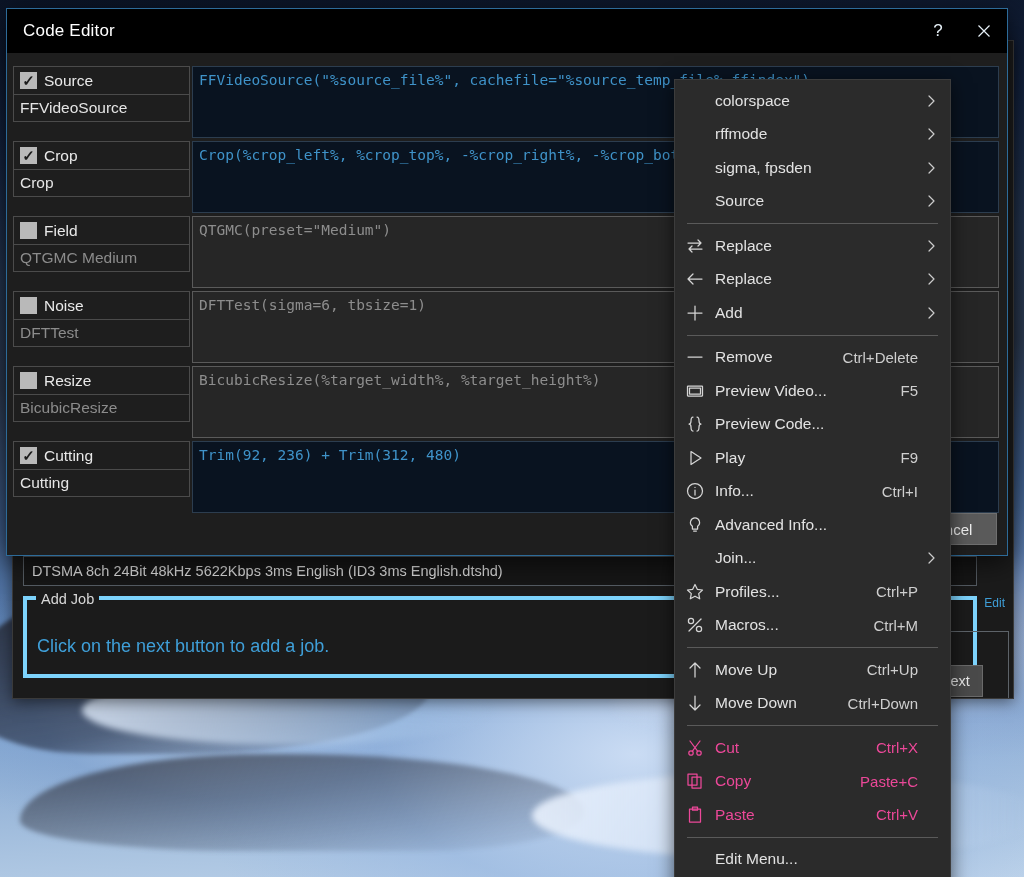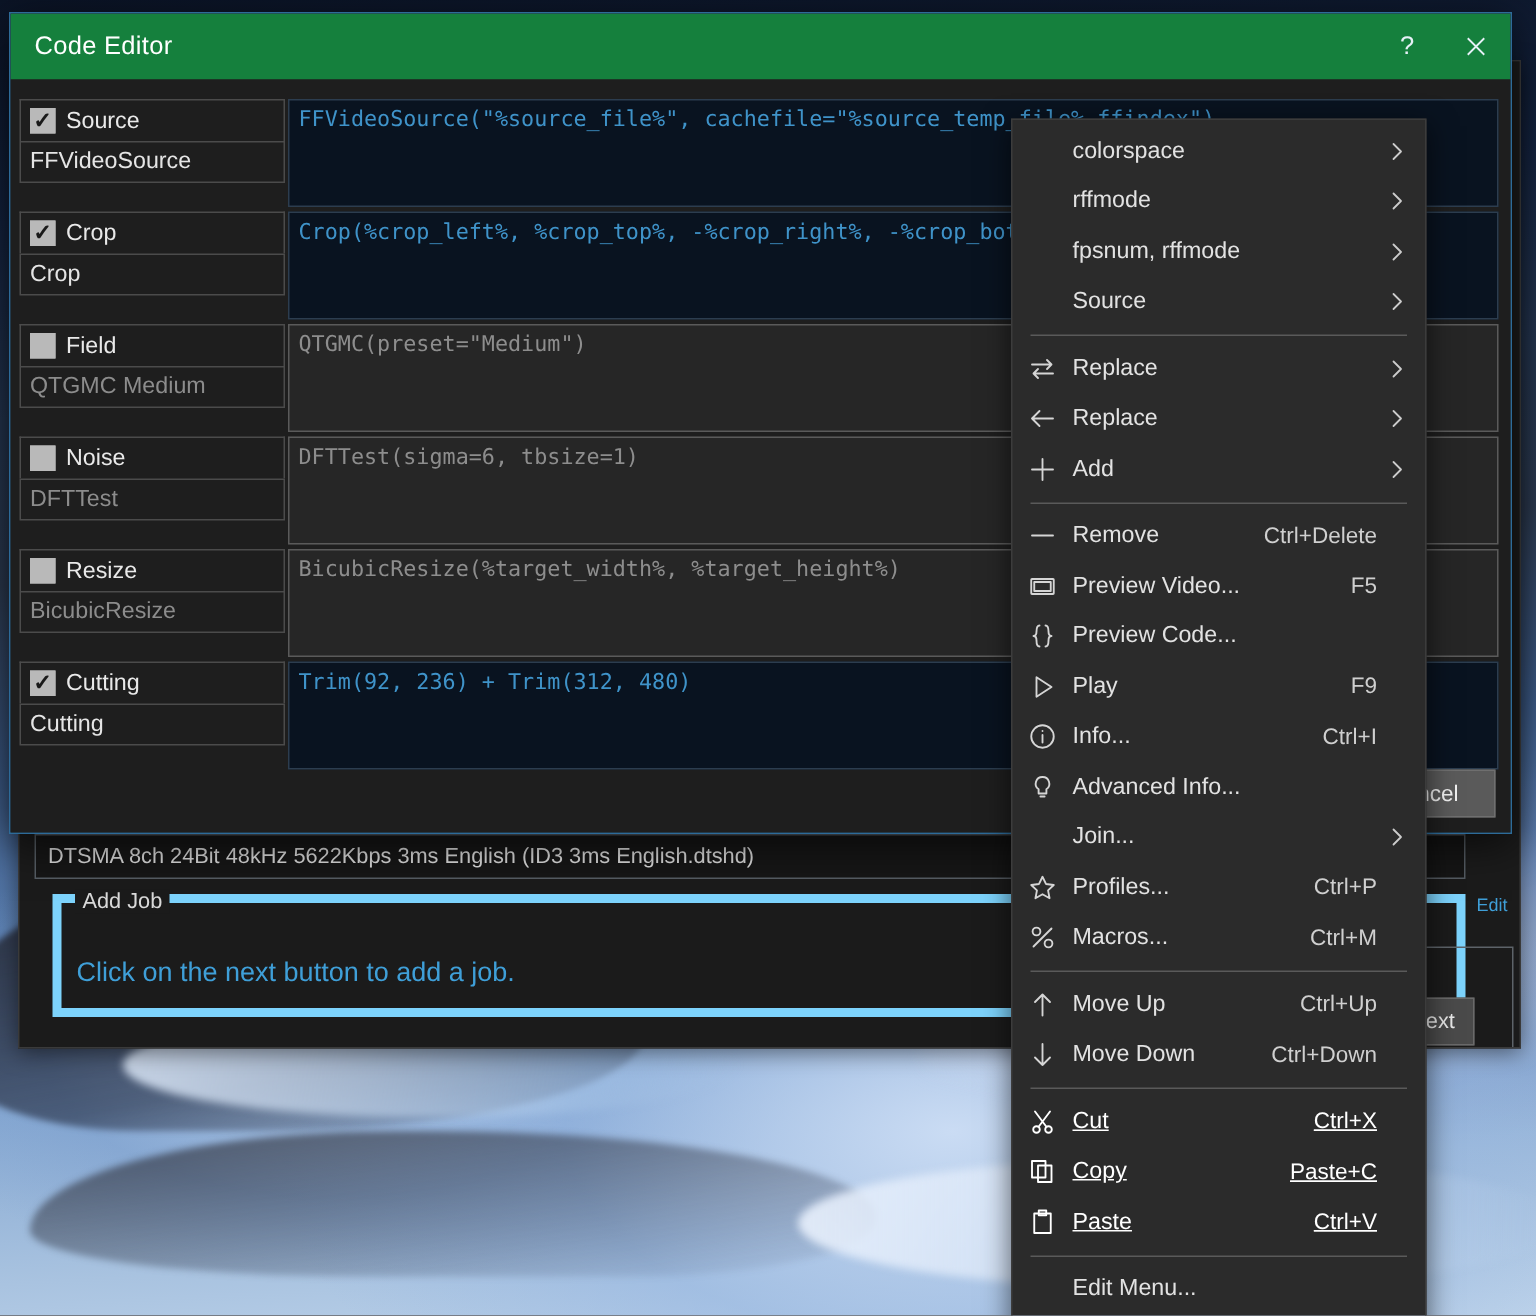--- a/index.html
+++ b/index.html
@@ -115,23 +115,22 @@
     color: #d8d8d8;
     font-size: 14.5px;
     box-sizing: border-box;
   }
   .bg-groupbox {
     position: absolute;
     left: 10px;
     top: 555px;
     right: 36px;
     height: 82px;
-    border: 6px solid #7dd3fc;
-    box-sizing: border-box;
-    margin-left: 12px;
+    border: 4px solid #7dd3fc;
+    box-sizing: border-box;
   }
   .bg-groupbox .legend {
     position: absolute;
     left: 9px;
     top: -9px;
     background: #1b1b1b;
     padding: 0 5px;
     color: #d9d9d9;
     font-size: 14.5px;
   }
@@ -188,21 +187,21 @@
     height: 548px;
     background: #1e1e1e;
     border: 1px solid #2d6b99;
     box-shadow: 0 6px 26px rgba(0,0,0,0.65);
     box-sizing: border-box;
     overflow: hidden;
   }
   #titlebar {
     position: relative;
     height: 44px;
-    background: #15803d;
+    background: #000000;
     display: flex;
     align-items: center;
   }
   #titlebar .title {
     color: #ffffff;
     font-size: 17px;
     padding-left: 16px;
     letter-spacing: 0.2px;
   }
   #titlebar .spacer { flex: 1; }
@@ -361,21 +360,21 @@
     padding-right: 4px;
   }
   .mi .mi-arrow {
     width: 18px;
     flex: 0 0 18px;
     display: flex;
     align-items: center;
     justify-content: center;
     color: #cccccc;
   }
-  .mi.disabled, .mi.disabled .mi-accel, .mi.disabled .mi-icon { color: #ffffff; text-decoration: underline; }
+  .mi.disabled, .mi.disabled .mi-accel, .mi.disabled .mi-icon { color: #ec4899; }
   .mi-sep {
     height: 1px;
     background: #5a5a5a;
     margin: 5px 12px;
   }
 </style>
 </head>
 <body>
 
 <div id="root">
@@ -523,21 +522,21 @@
         <span class="mi-label">rffmode</span>
         <span class="mi-accel"></span>
         <span class="mi-arrow">
           <svg width="14" height="14" viewBox="0 0 14 14">
             <path d="M5 2l5 5-5 5" stroke="currentColor" fill="none" stroke-width="1.2" stroke-linecap="round" stroke-linejoin="round"></path>
           </svg>
         </span>
       </div>
       <div class="mi">
         <span class="mi-icon"></span>
-        <span class="mi-label">fpsnum, rffmode</span>
+        <span class="mi-label">sigma, fpsden</span>
         <span class="mi-accel"></span>
         <span class="mi-arrow">
           <svg width="14" height="14" viewBox="0 0 14 14">
             <path d="M5 2l5 5-5 5" stroke="currentColor" fill="none" stroke-width="1.2" stroke-linecap="round" stroke-linejoin="round"></path>
           </svg>
         </span>
       </div>
       <div class="mi">
         <span class="mi-icon"></span>
         <span class="mi-label">Source</span>

